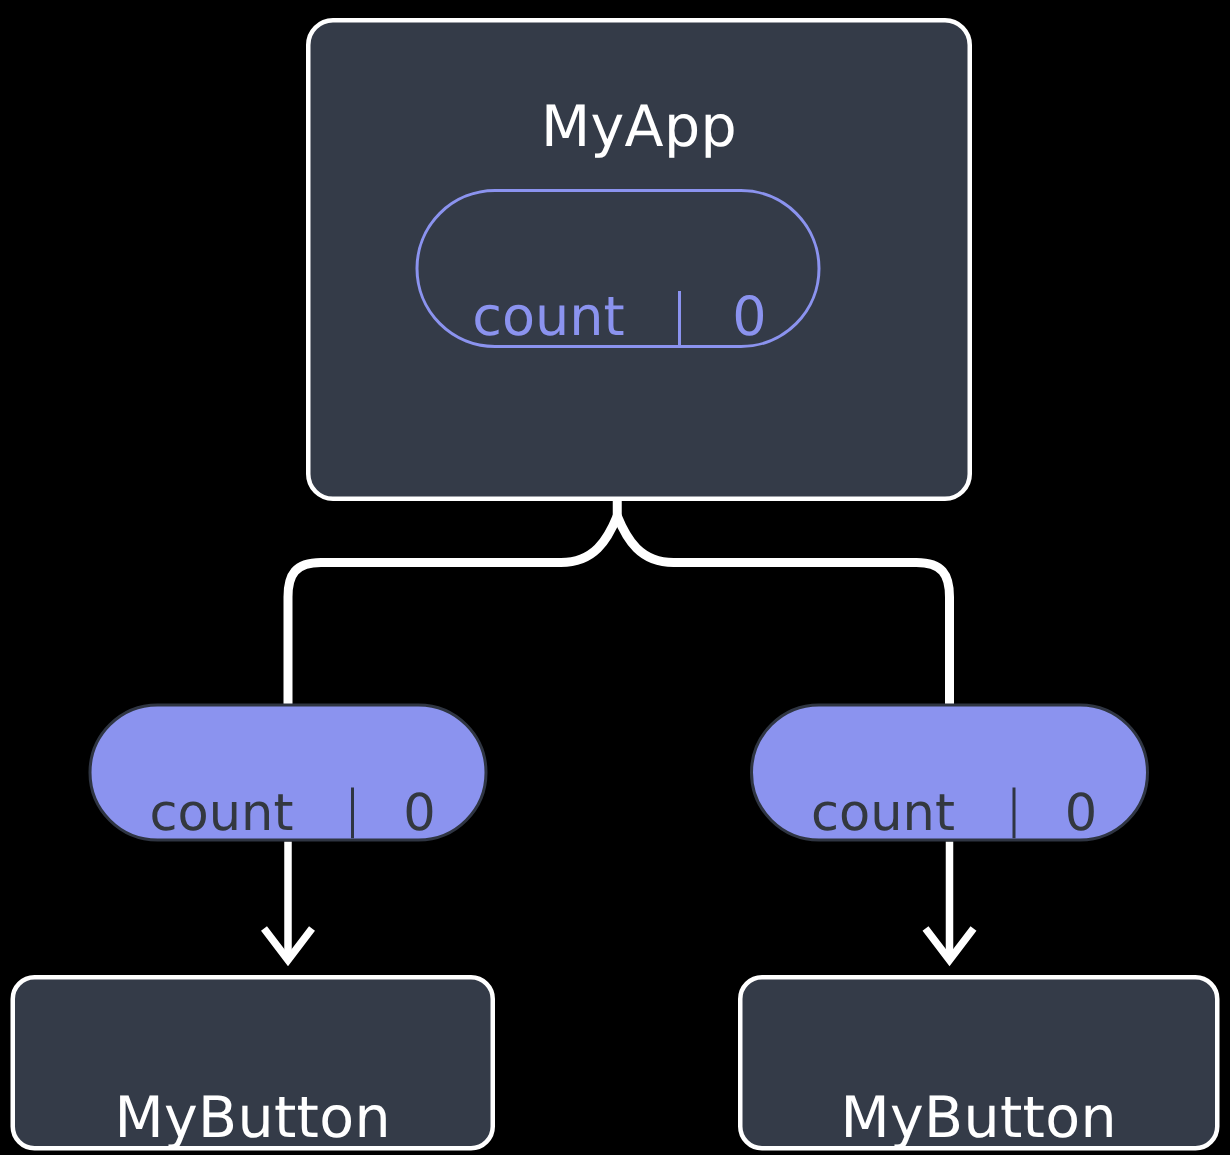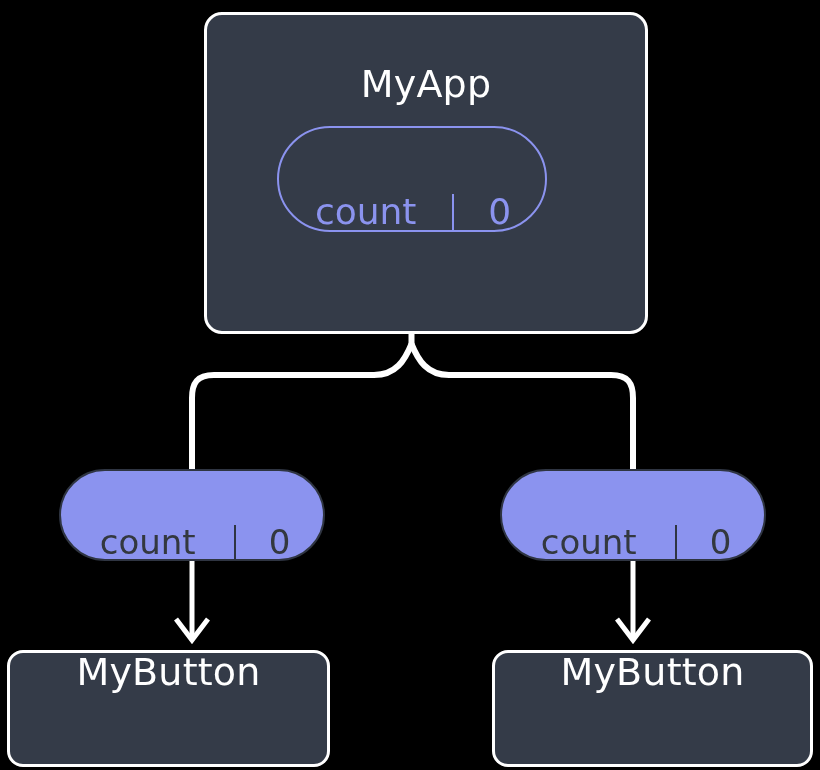--- a/index.html
+++ b/index.html
@@ -55,21 +55,21 @@
     height: 322px;
     border-radius: 18px;
     justify-content: flex-start;
   }
   #node-myapp .component-title {
     margin-top: 50px;
   }
 
   .leaf-box {
     height: 117px;
-    justify-content: flex-start;
+    justify-content: flex-end;
   }
   #node-button-left {
     left: 7px;
     top: 650px;
     width: 323px;
   }
   #node-button-right {
     left: 492px;
     top: 650px;
     width: 321px;

